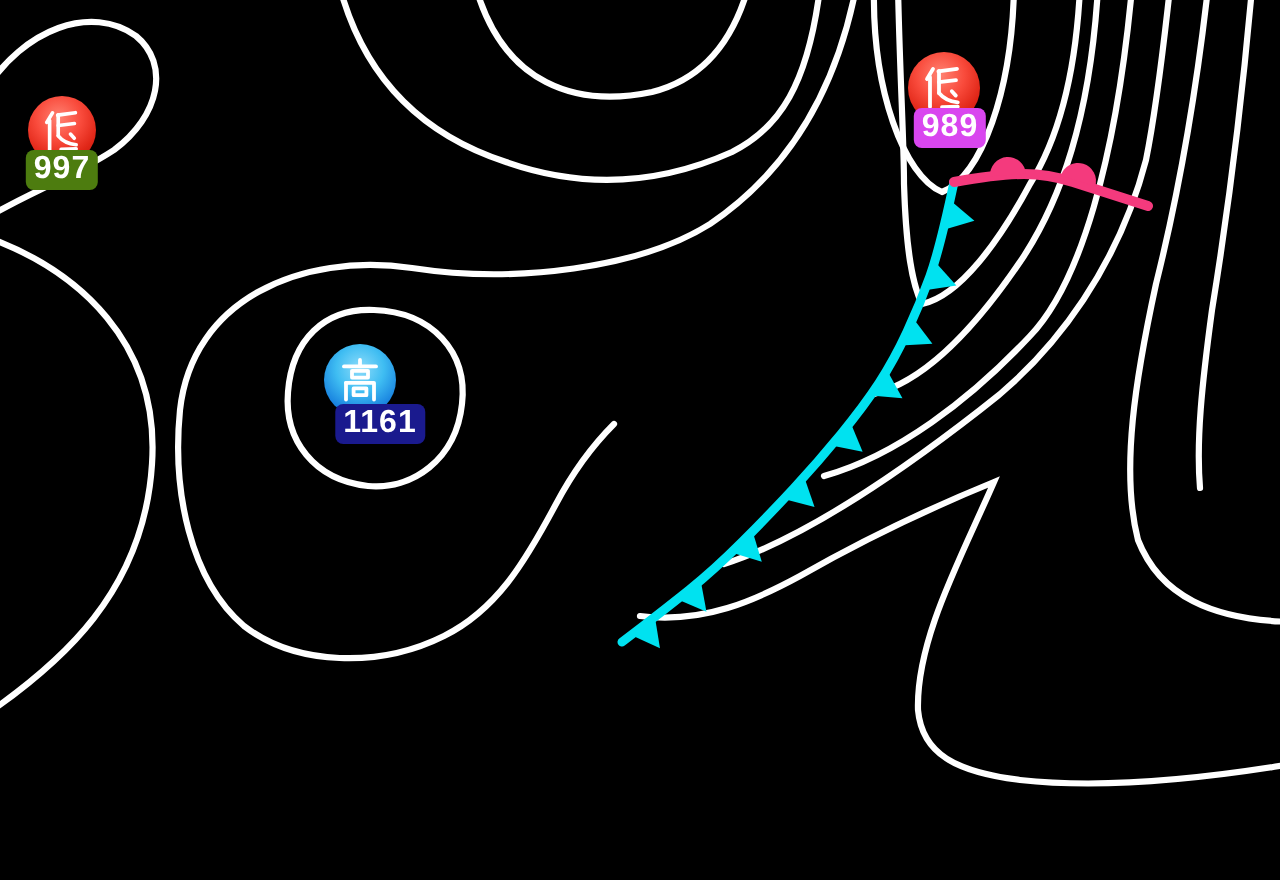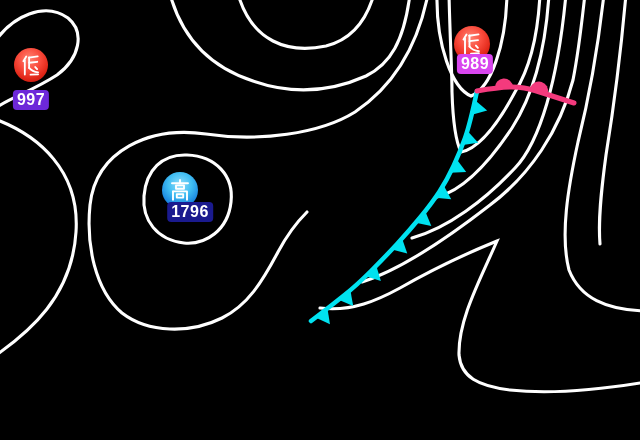--- a/index.html
+++ b/index.html
@@ -82,21 +82,21 @@
           <path d="M -5.5,-9.5 L -8.5,-4.5"></path>
           <path d="M -7,-5.5 L -7,9.5"></path>
           <path d="M -2.5,-8.5 L -2.5,2.5"></path>
           <path d="M -2.8,-8.3 L 6.5,-9.6"></path>
           <path d="M -2.5,-2.9 L 6,-3.9"></path>
           <path d="M -2.5,2.5 C -0.5,5 2.5,6.7 6.9,7.2"></path>
           <path d="M 3.9,1.6 L 5.9,3.8"></path>
           <path d="M -1,9.6 L 6.9,9.3"></path>
         </svg>
     </div>
-    <div class="pc-badge" style="left: 31px; top: 100px; background: #6d28d9; color: rgb(255, 255, 255);">
+    <div class="pc-badge" style="left: 31px; top: 85px; background: #4d7c0f; color: rgb(255, 255, 255);">
       <span>997</span>
     </div>
   </div>
 
   <div class="pc">
     <div class="pc-circle low" style="left: 454px; top: 26px; width: 36px; height: 36px;">
       <svg class="pc-glyph" viewBox="-11 -11 22 22" aria-label="低" width="22" height="22">
           <path d="M -5.5,-9.5 L -8.5,-4.5"></path>
           <path d="M -7,-5.5 L -7,9.5"></path>
           <path d="M -2.5,-8.5 L -2.5,2.5"></path>
@@ -117,16 +117,16 @@
       <svg class="pc-glyph" viewBox="-11 -11 22 22" aria-label="高" width="22" height="22">
           <path d="M 0,-10 L 0,-7.8"></path>
           <path d="M -8,-6.8 L 8,-6.8"></path>
           <path d="M -4,-4.6 L 4,-4.6 L 4,-1.2 L -4,-1.2 L -4,-4.6 Z"></path>
           <path d="M -7,1.4 L -7,9.8"></path>
           <path d="M -7,1.4 L 7,1.4 L 7,9.8"></path>
           <path d="M -3.2,4.2 L 3.2,4.2 L 3.2,7.6 L -3.2,7.6 L -3.2,4.2 Z"></path>
         </svg>
     </div>
     <div class="pc-badge" style="left: 190px; top: 212px; background: rgb(26, 26, 142); color: rgb(255, 255, 255);">
-      <span>1796</span>
+      <span>1161</span>
     </div>
   </div>
 </div>
 
 </body></html>

